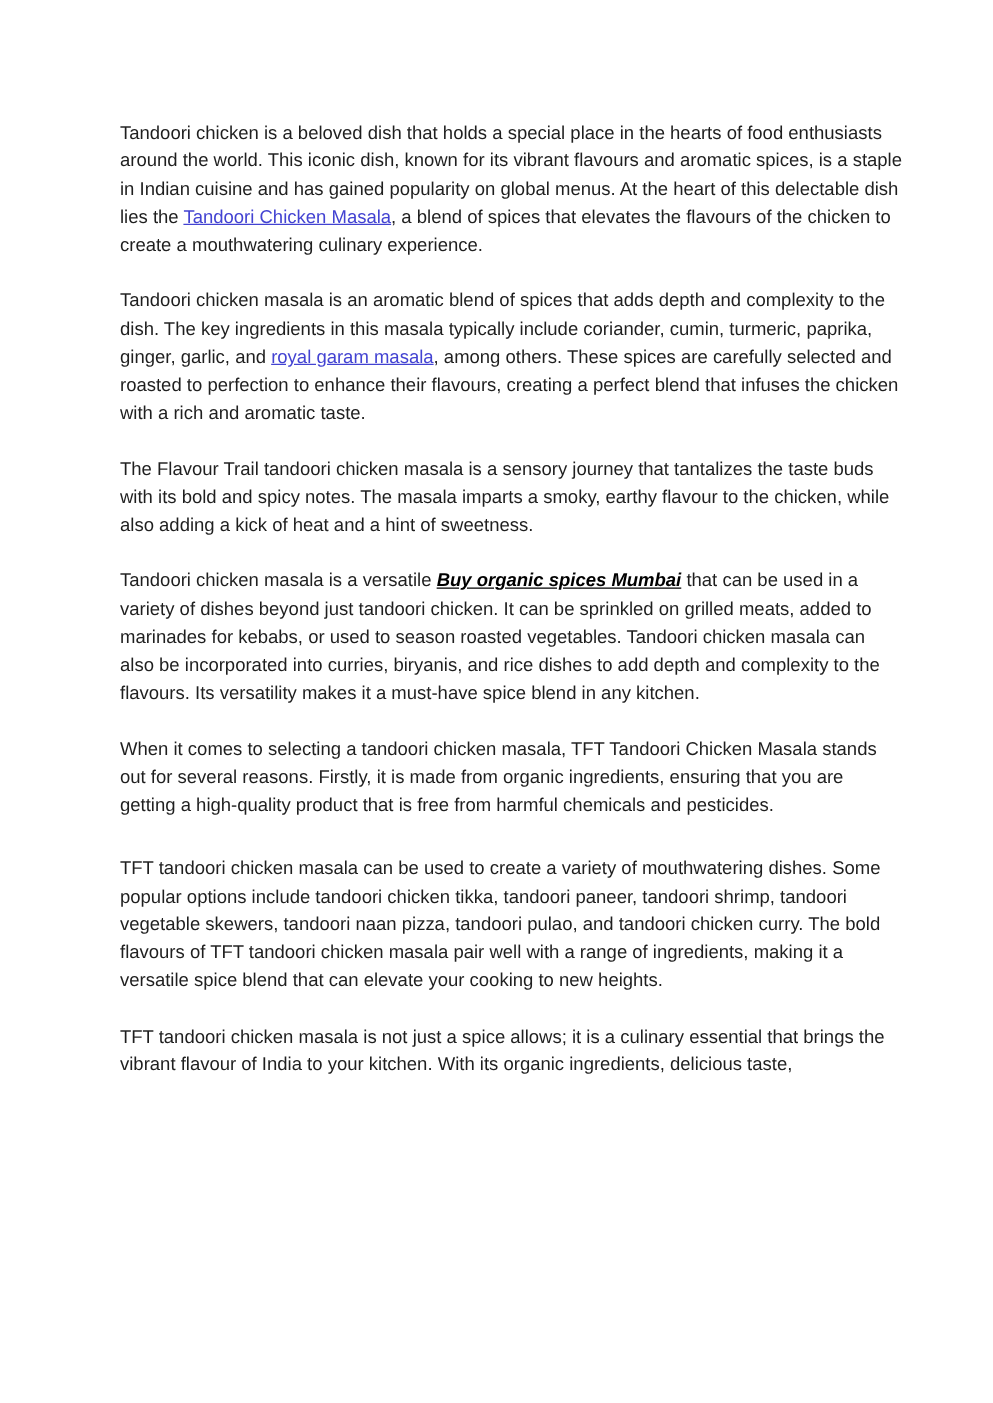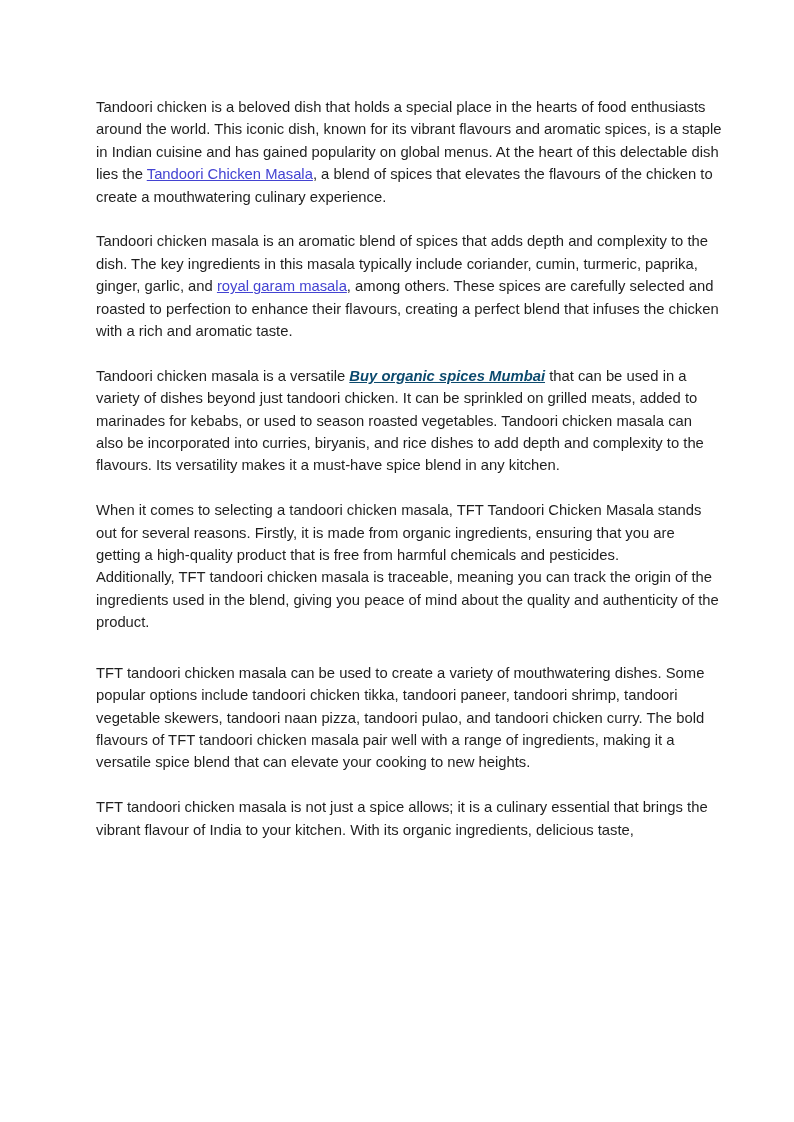--- a/index.html
+++ b/index.html
@@ -31,43 +31,43 @@
   }
   .group {
     margin-bottom: 28px;
   }
   a.doc-link {
     color: #4343d2;
     text-decoration: underline;
     cursor: pointer;
   }
   a.doc-link-strong {
-    color: #0c4a6e;
+    color: #000000;
     font-weight: bold;
     font-style: italic;
     text-decoration: underline;
     cursor: pointer;
   }
 </style>
 </head>
 <body>
 
 <div class="page">
   <div class="doc">
 
     <p class="para"><span>Tandoori chicken is a beloved dish that holds a special place in the hearts of food enthusiasts around the world. This iconic dish, known for its vibrant flavours and aromatic spices, is a staple in Indian cuisine and has gained popularity on global menus. At the heart of this delectable dish lies the </span><a class="doc-link">Tandoori Chicken Masala</a><span>, a blend of spices that elevates the flavours of the chicken to create a mouthwatering culinary experience.</span></p>
 
     <p class="para"><span>Tandoori chicken masala is an aromatic blend of spices that adds depth and complexity to the dish. The key ingredients in this masala typically include coriander, cumin, turmeric, paprika, ginger, garlic, and </span><a class="doc-link">royal garam masala</a><span>, among others. These spices are carefully selected and roasted to perfection to enhance their flavours, creating a perfect blend that infuses the chicken with a rich and aromatic taste.</span></p>
 
+    <p class="para">The Flavour Trail tandoori chicken masala is a sensory journey that tantalizes the taste buds with its bold and spicy notes. The masala imparts a smoky, earthy flavour to the chicken, while also adding a kick of heat and a hint of sweetness.</p>
 
     <p class="para"><span>Tandoori chicken masala is a versatile </span><a class="doc-link-strong">Buy organic spices Mumbai</a><span> that can be used in a variety of dishes beyond just tandoori chicken. It can be sprinkled on grilled meats, added to marinades for kebabs, or used to season roasted vegetables. Tandoori chicken masala can also be incorporated into curries, biryanis, and rice dishes to add depth and complexity to the flavours. Its versatility makes it a must-have spice blend in any kitchen.</span></p>
 
     <div class="group">
       <p class="subline">When it comes to selecting a tandoori chicken masala, TFT Tandoori Chicken Masala stands out for several reasons. Firstly, it is made from organic ingredients, ensuring that you are getting a high-quality product that is free from harmful chemicals and pesticides.</p>
-      <p class="subline">Additionally, TFT tandoori chicken masala is traceable, meaning you can track the origin of the ingredients used in the blend, giving you peace of mind about the quality and authenticity of the product.</p>
     </div>
 
     <p class="para">TFT tandoori chicken masala can be used to create a variety of mouthwatering dishes. Some popular options include tandoori chicken tikka, tandoori paneer, tandoori shrimp, tandoori vegetable skewers, tandoori naan pizza, tandoori pulao, and tandoori chicken curry. The bold flavours of TFT tandoori chicken masala pair well with a range of ingredients, making it a versatile spice blend that can elevate your cooking to new heights.</p>
 
     <p class="para">TFT tandoori chicken masala is not just a spice allows; it is a culinary essential that brings the vibrant flavour of India to your kitchen. With its organic ingredients, delicious taste,</p>
 
   </div>
 </div>
 
 </body></html>

